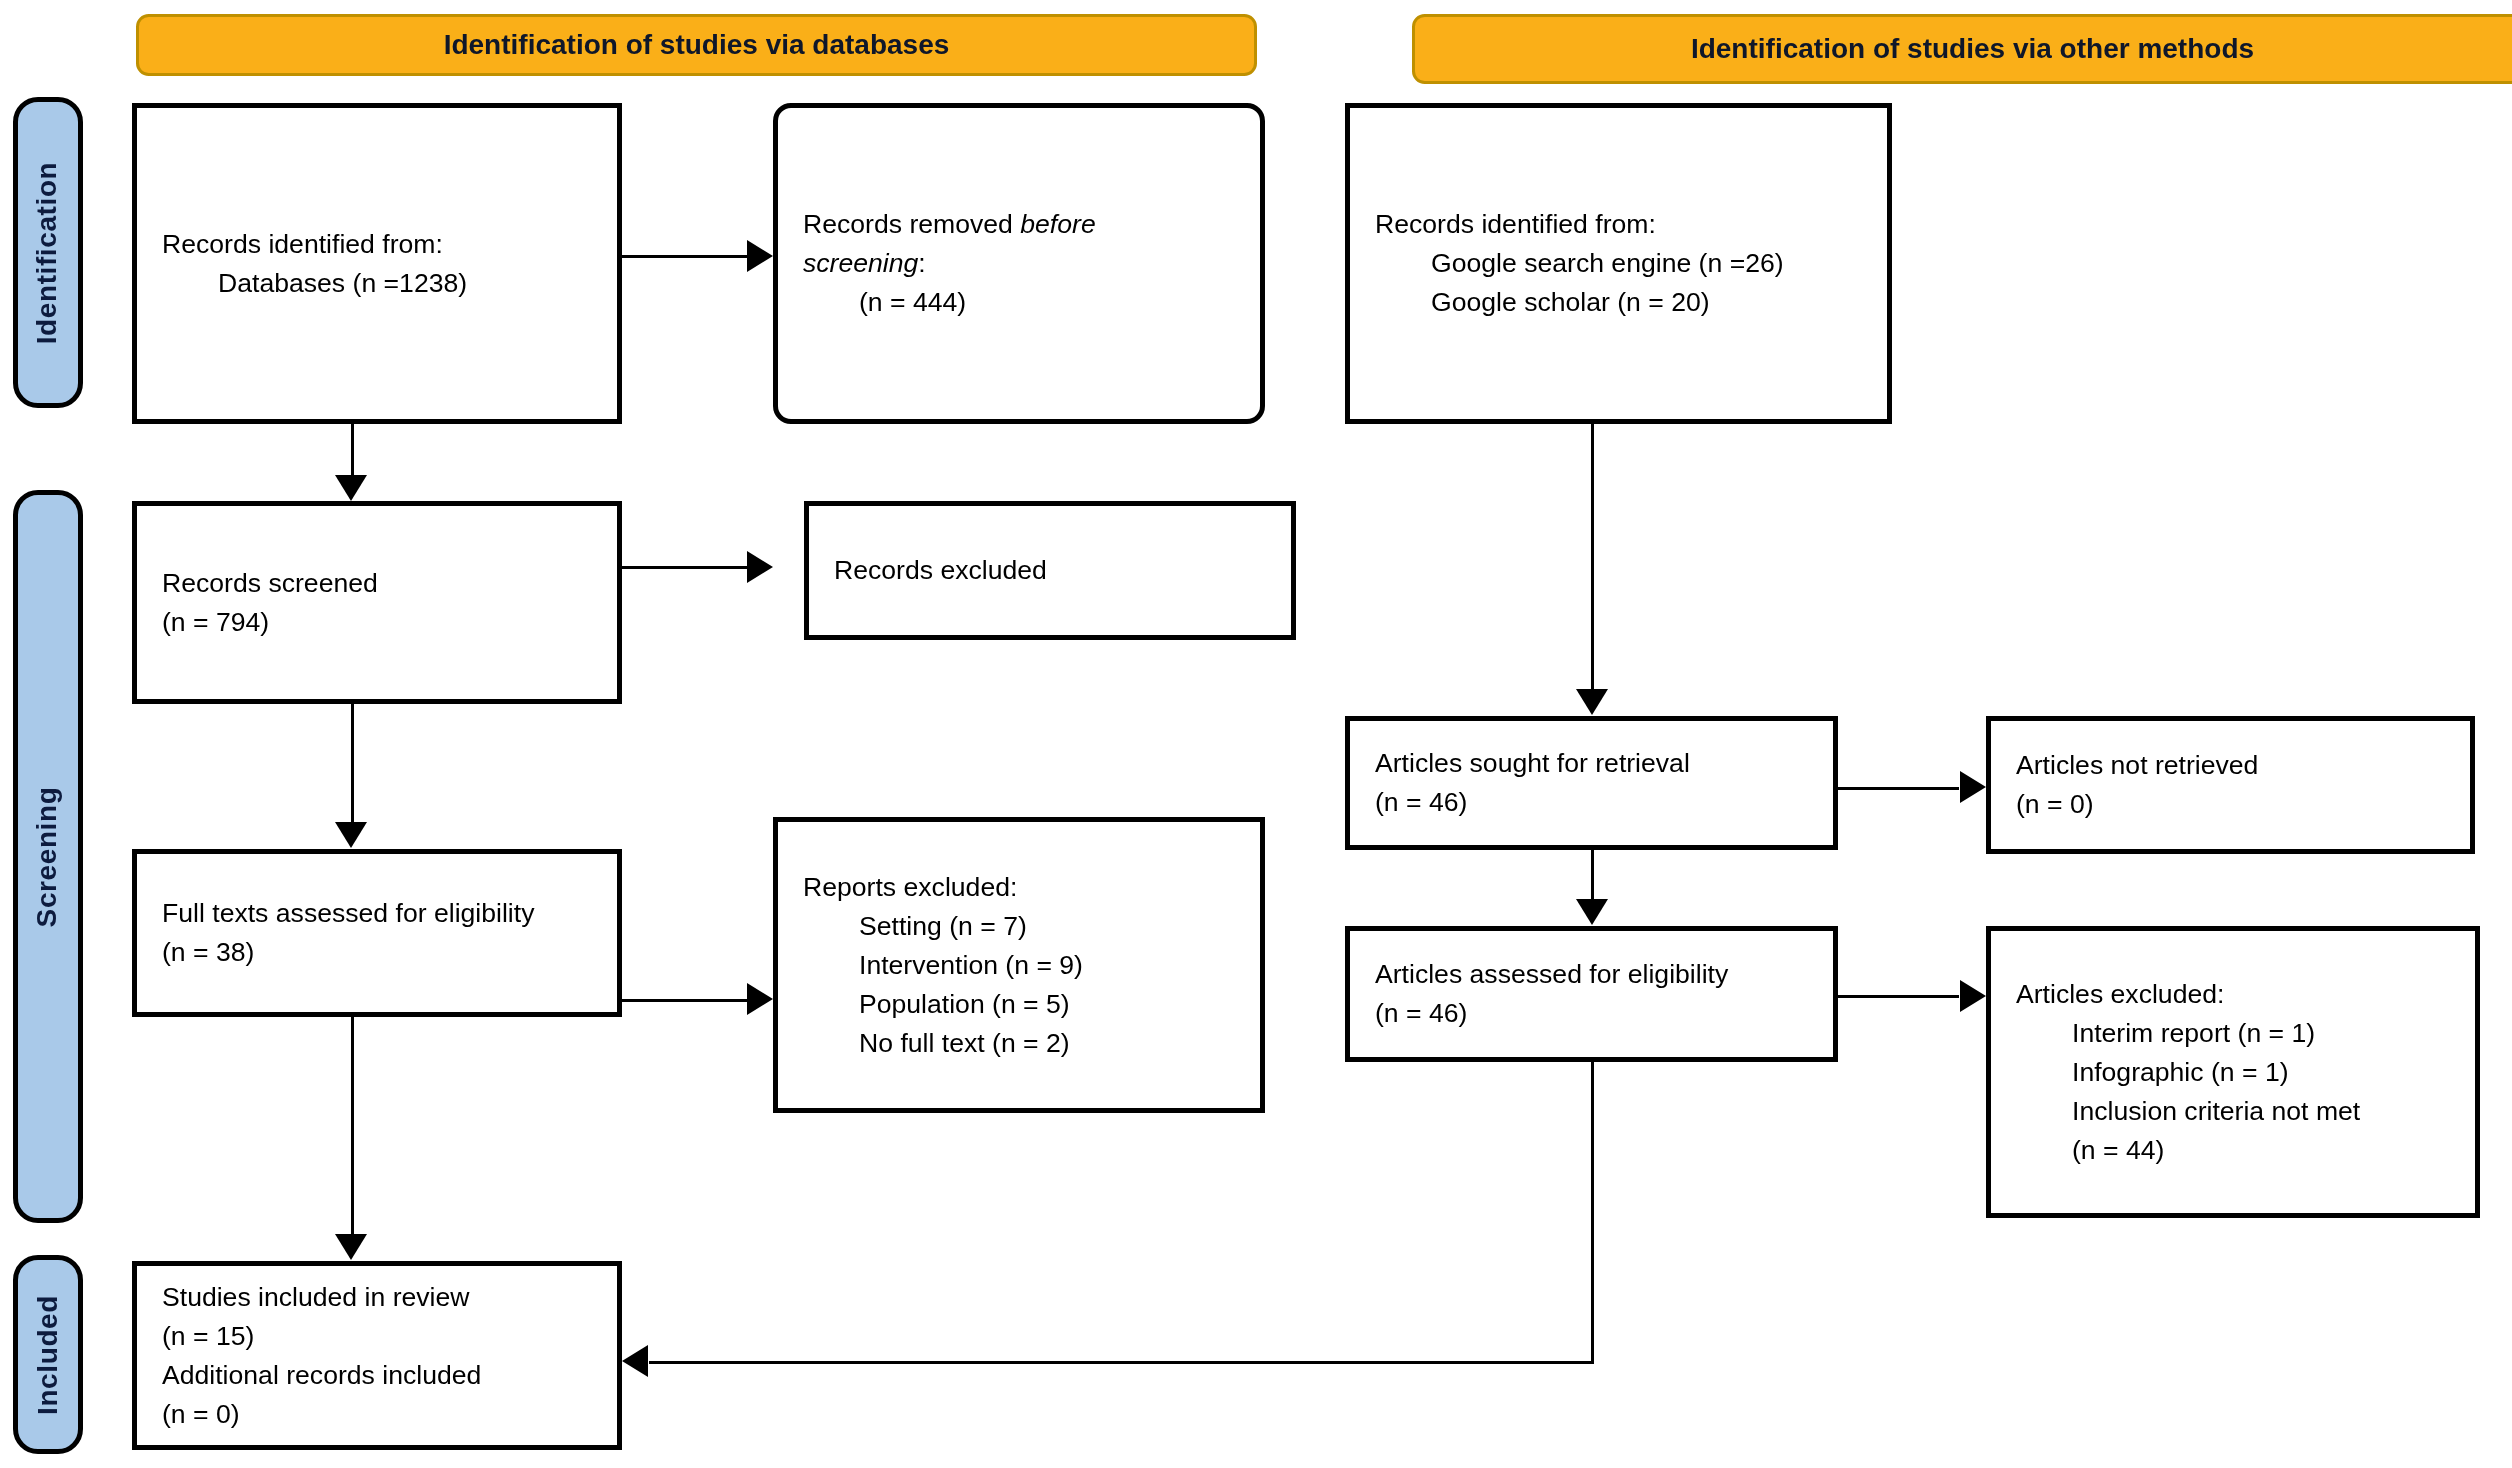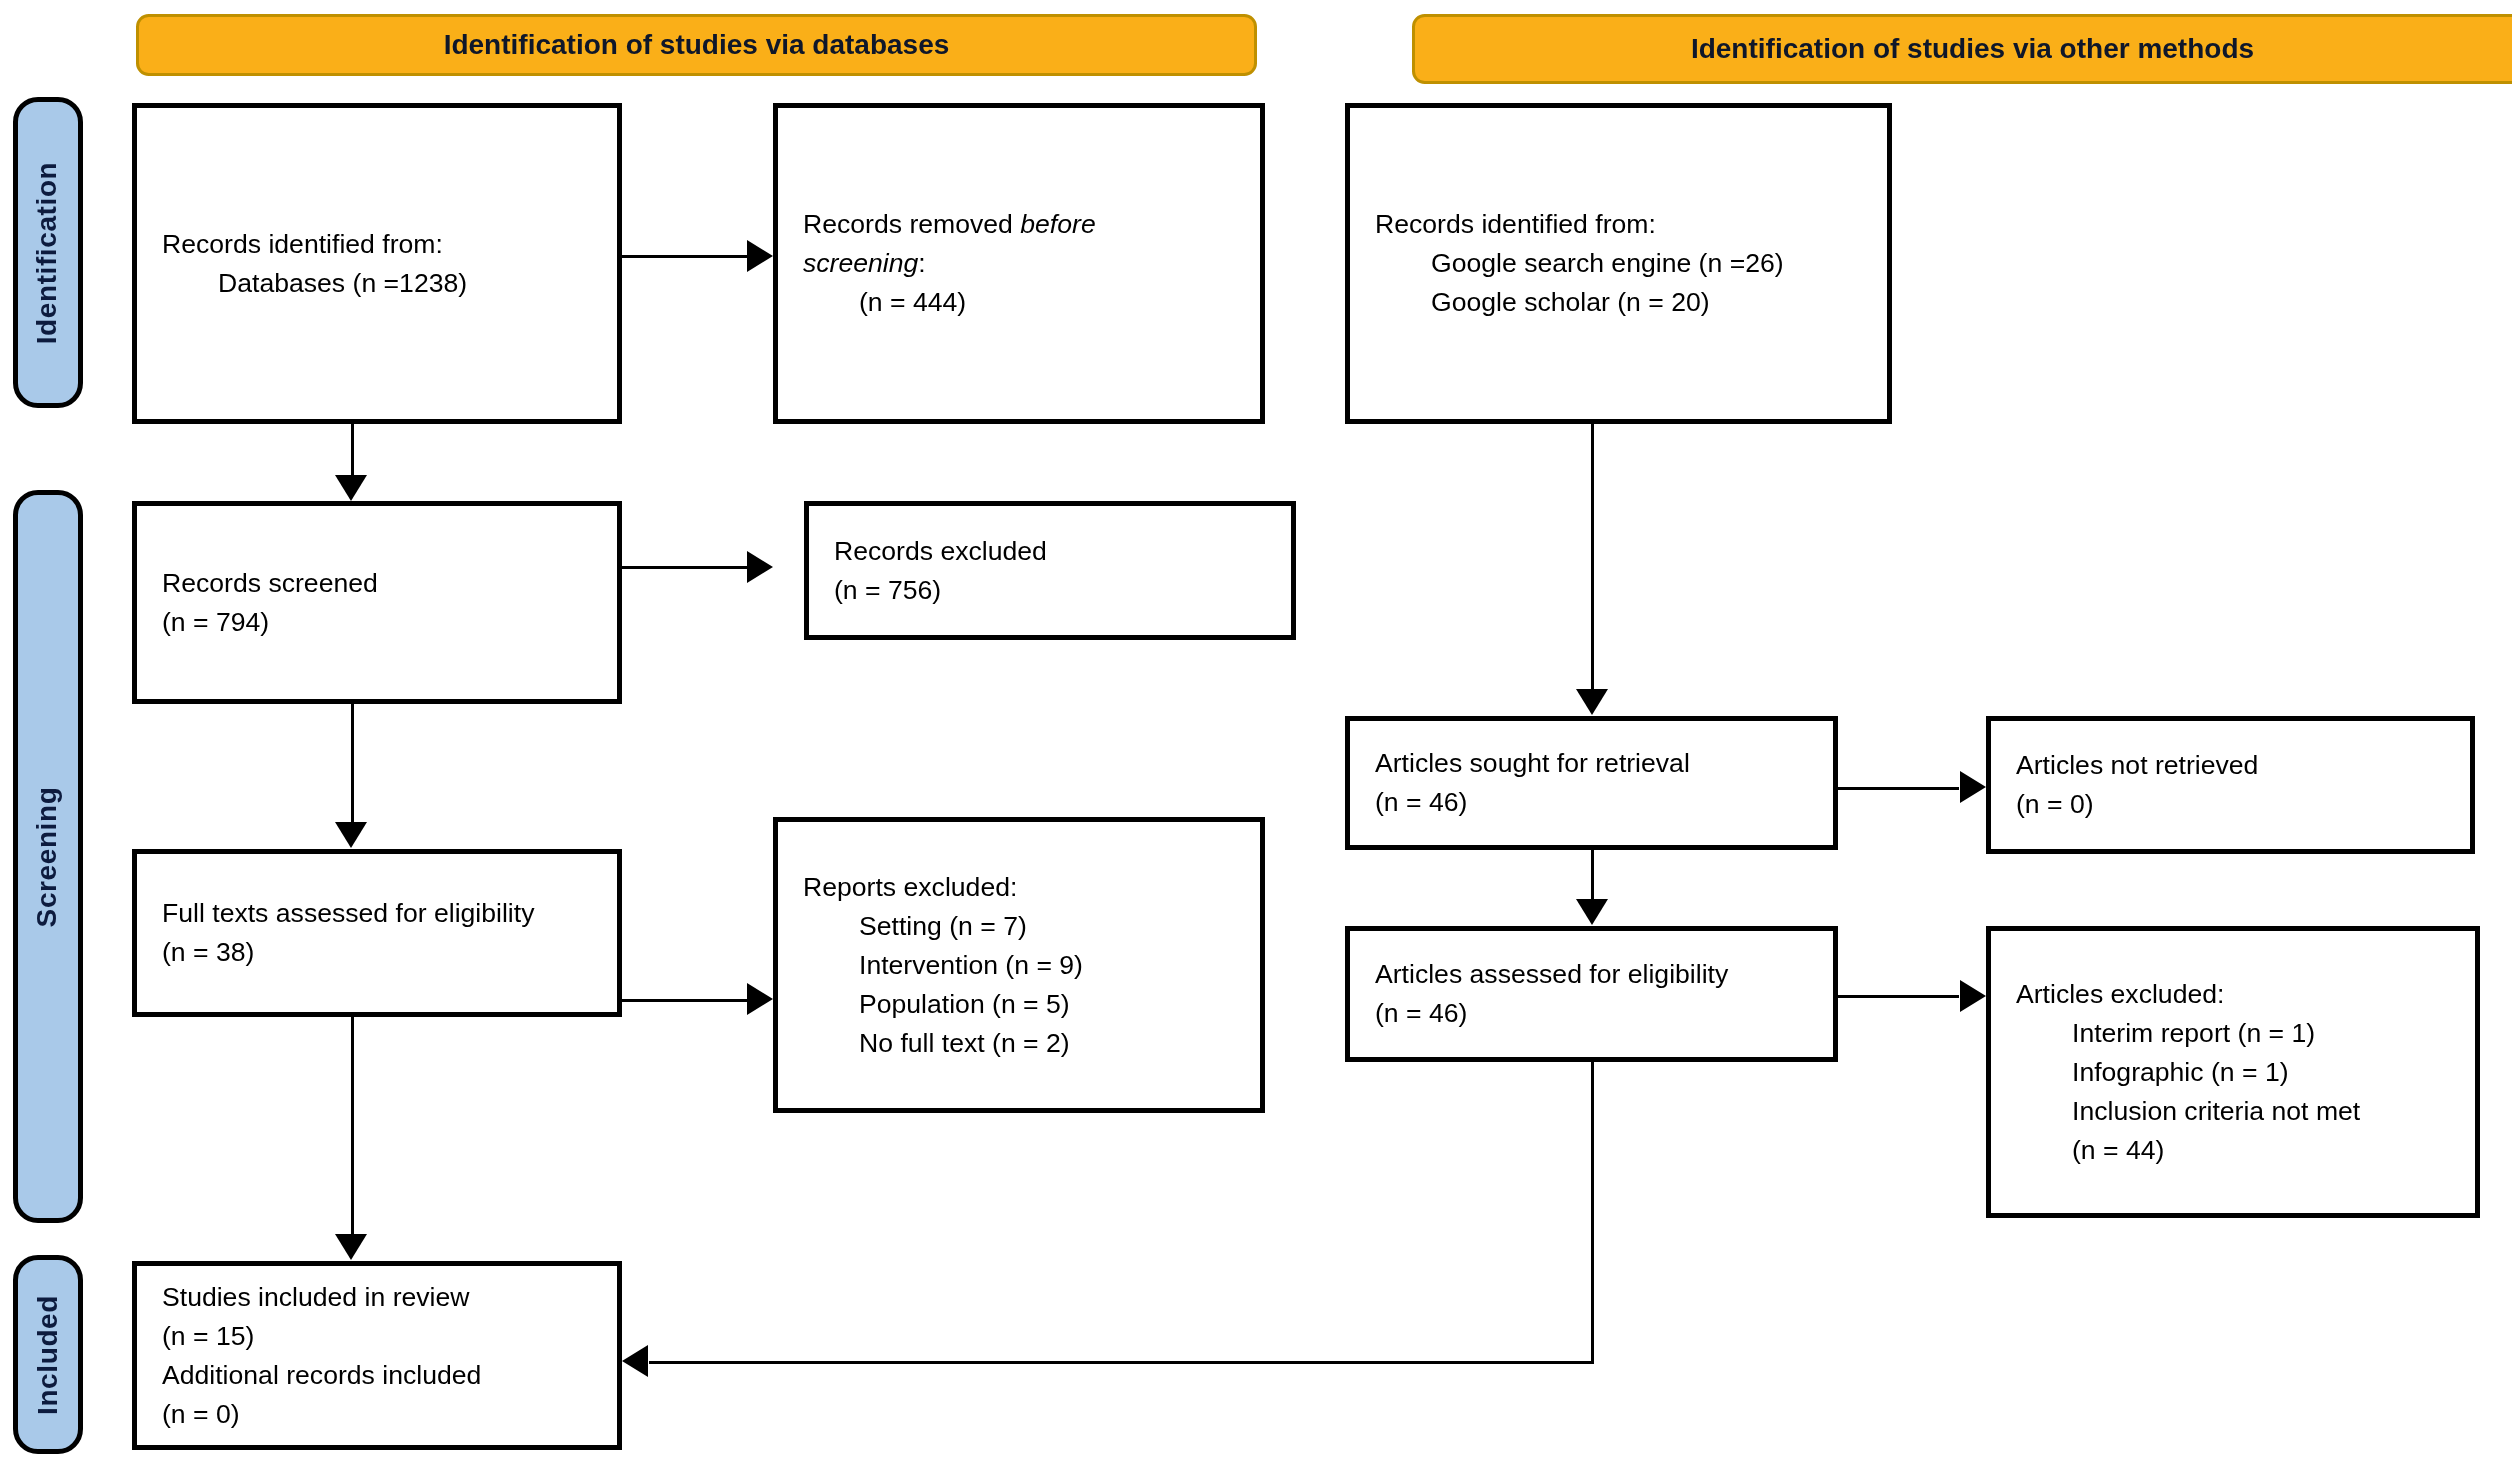--- a/index.html
+++ b/index.html
@@ -107,29 +107,28 @@
     <div class="bline">(n = 38)</div>
   </div>
 
   <div class="box" style="left:132px; top:1261px; width:490px; height:189px;">
     <div class="bline">Studies included in review</div>
     <div class="bline">(n = 15)</div>
     <div class="bline">Additional records included</div>
     <div class="bline">(n = 0)</div>
   </div>
 
-  <div class="box" style="left:773px; top:103px; width:492px; height:321px;">
+  <div class="box" style="left:773px; top:103px; width:492px; height:321px;border-radius:18px;">
     <div class="bline"><span>Records removed </span><em>before</em></div>
     <div class="bline"><em>screening</em><span>:</span></div>
     <div class="bline indent">(n = 444)</div>
   </div>
 
   <div class="box" style="left:804px; top:501px; width:492px; height:139px;">
     <div class="bline">Records excluded</div>
-    <div class="bline">(n = 756)</div>
   </div>
 
   <div class="box" style="left:773px; top:817px; width:492px; height:296px;">
     <div class="bline">Reports excluded:</div>
     <div class="bline indent">Setting (n = 7)</div>
     <div class="bline indent">Intervention (n = 9)</div>
     <div class="bline indent">Population (n = 5)</div>
     <div class="bline indent">No full text (n = 2)</div>
   </div>
 

